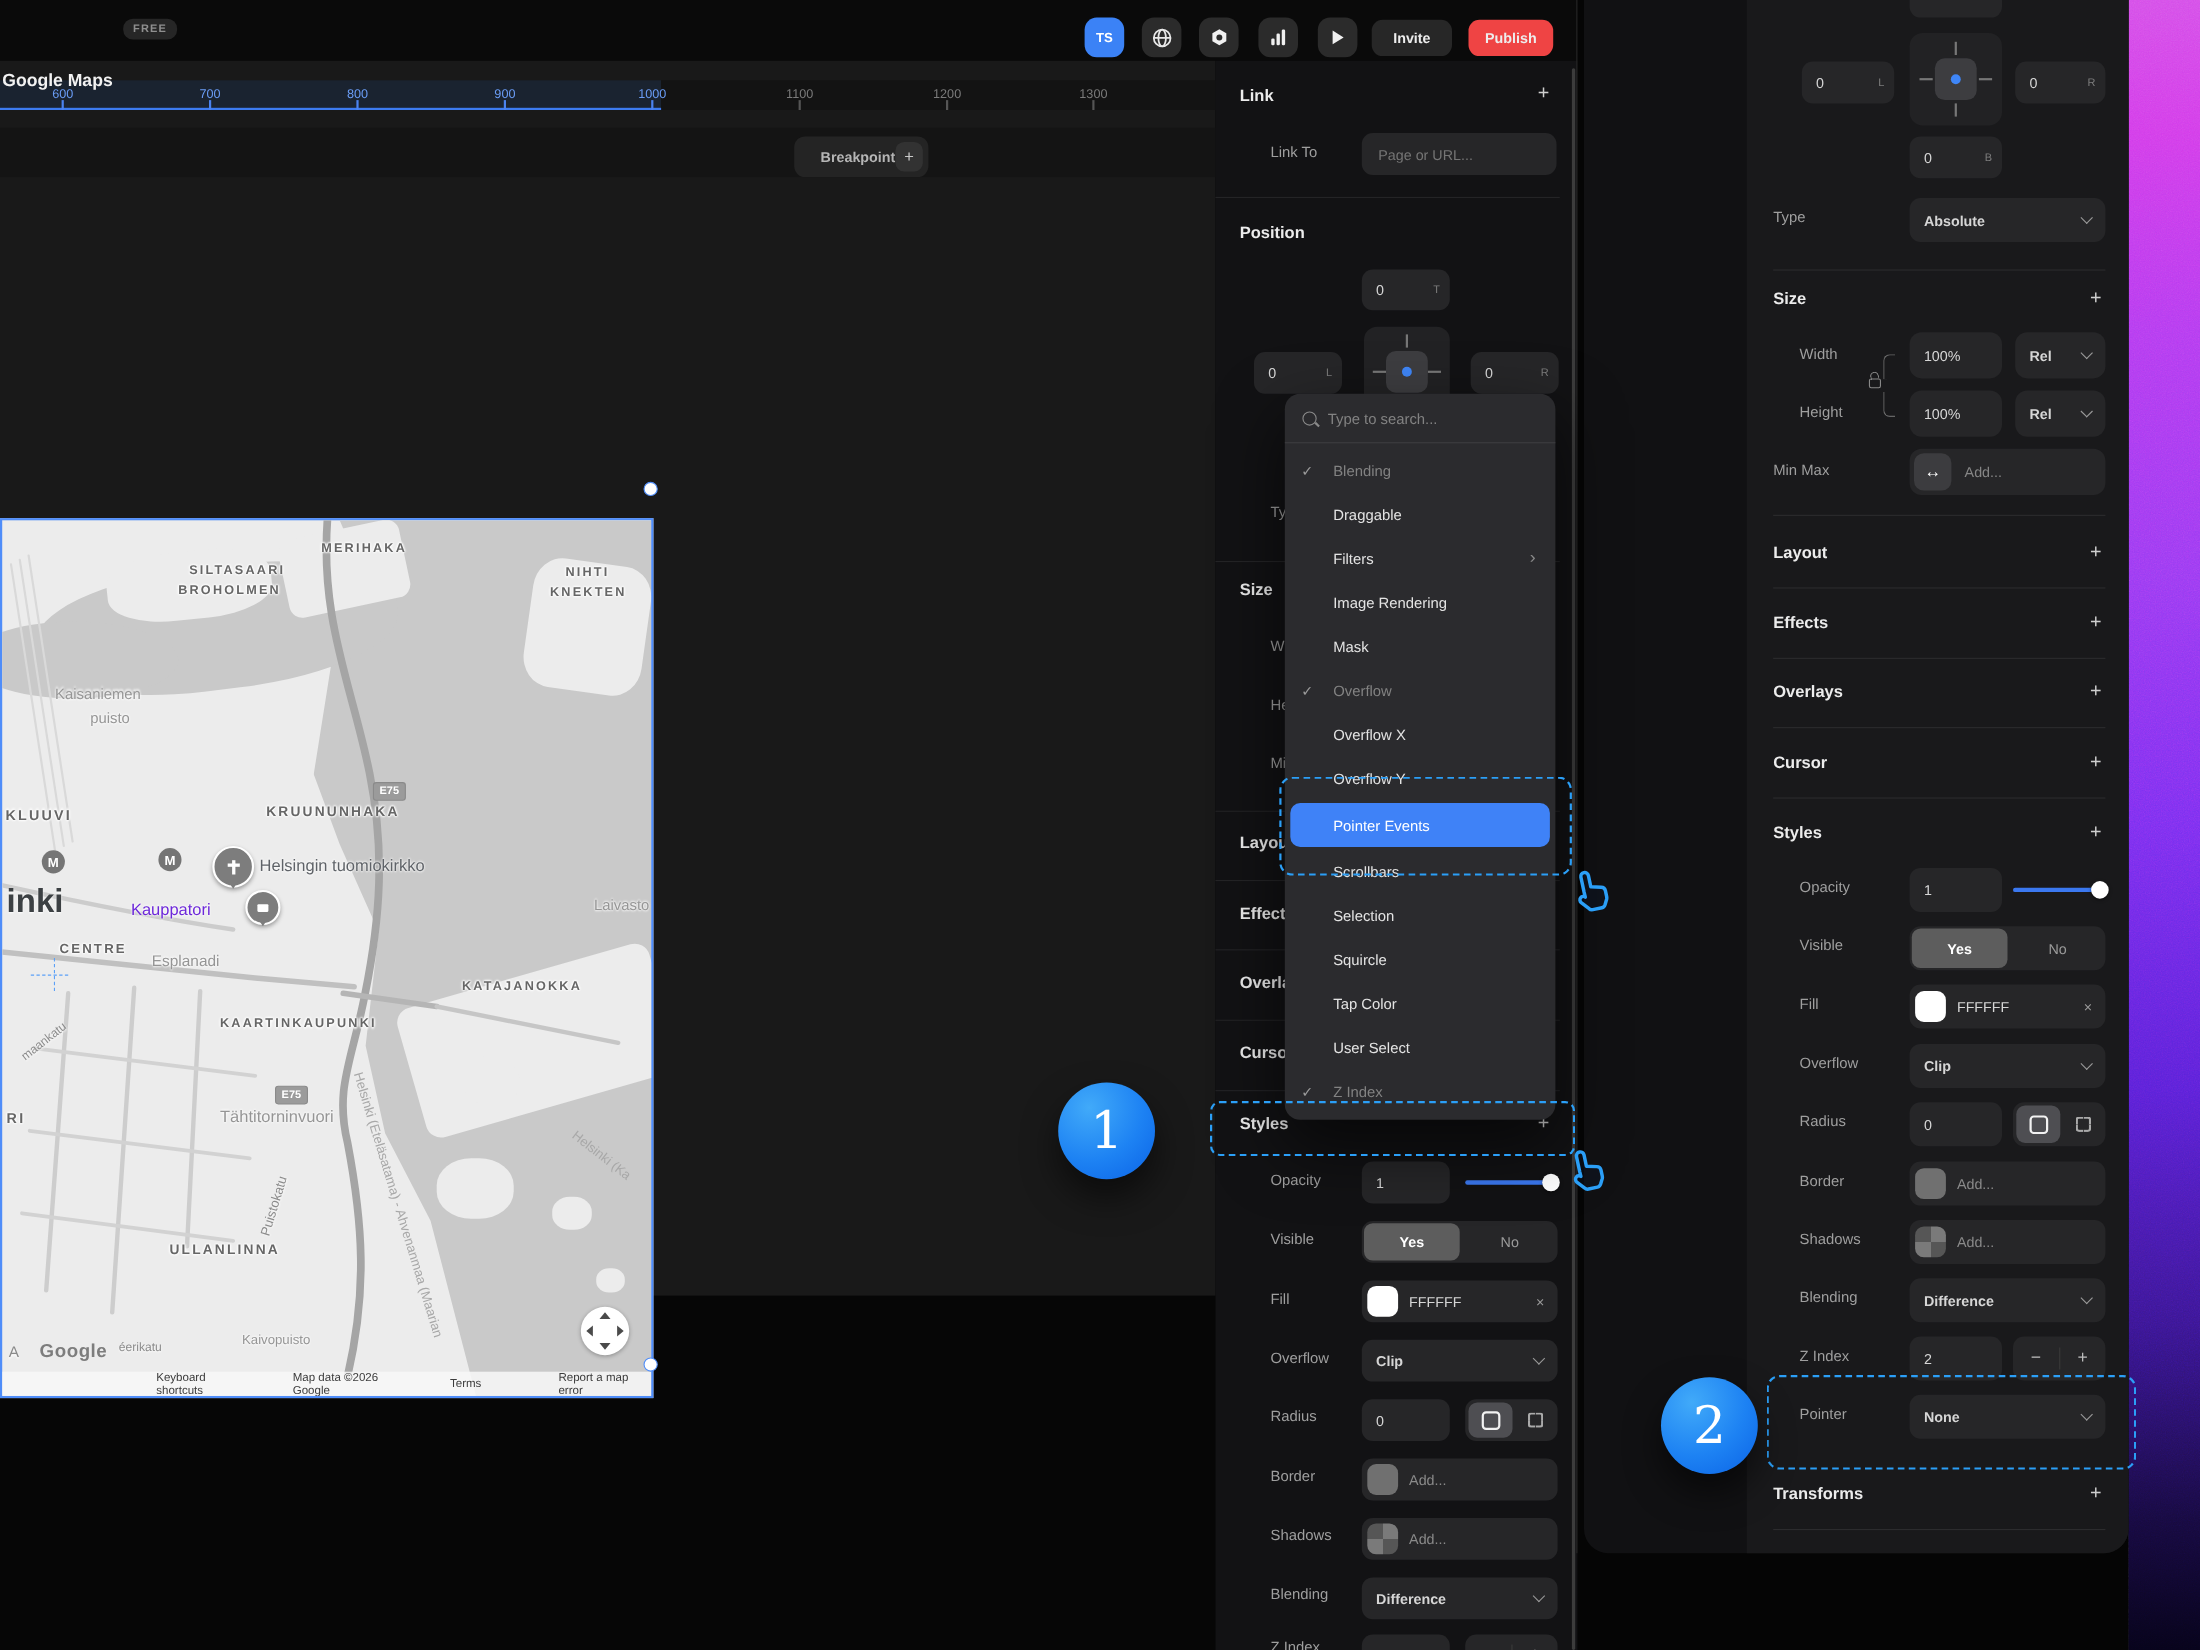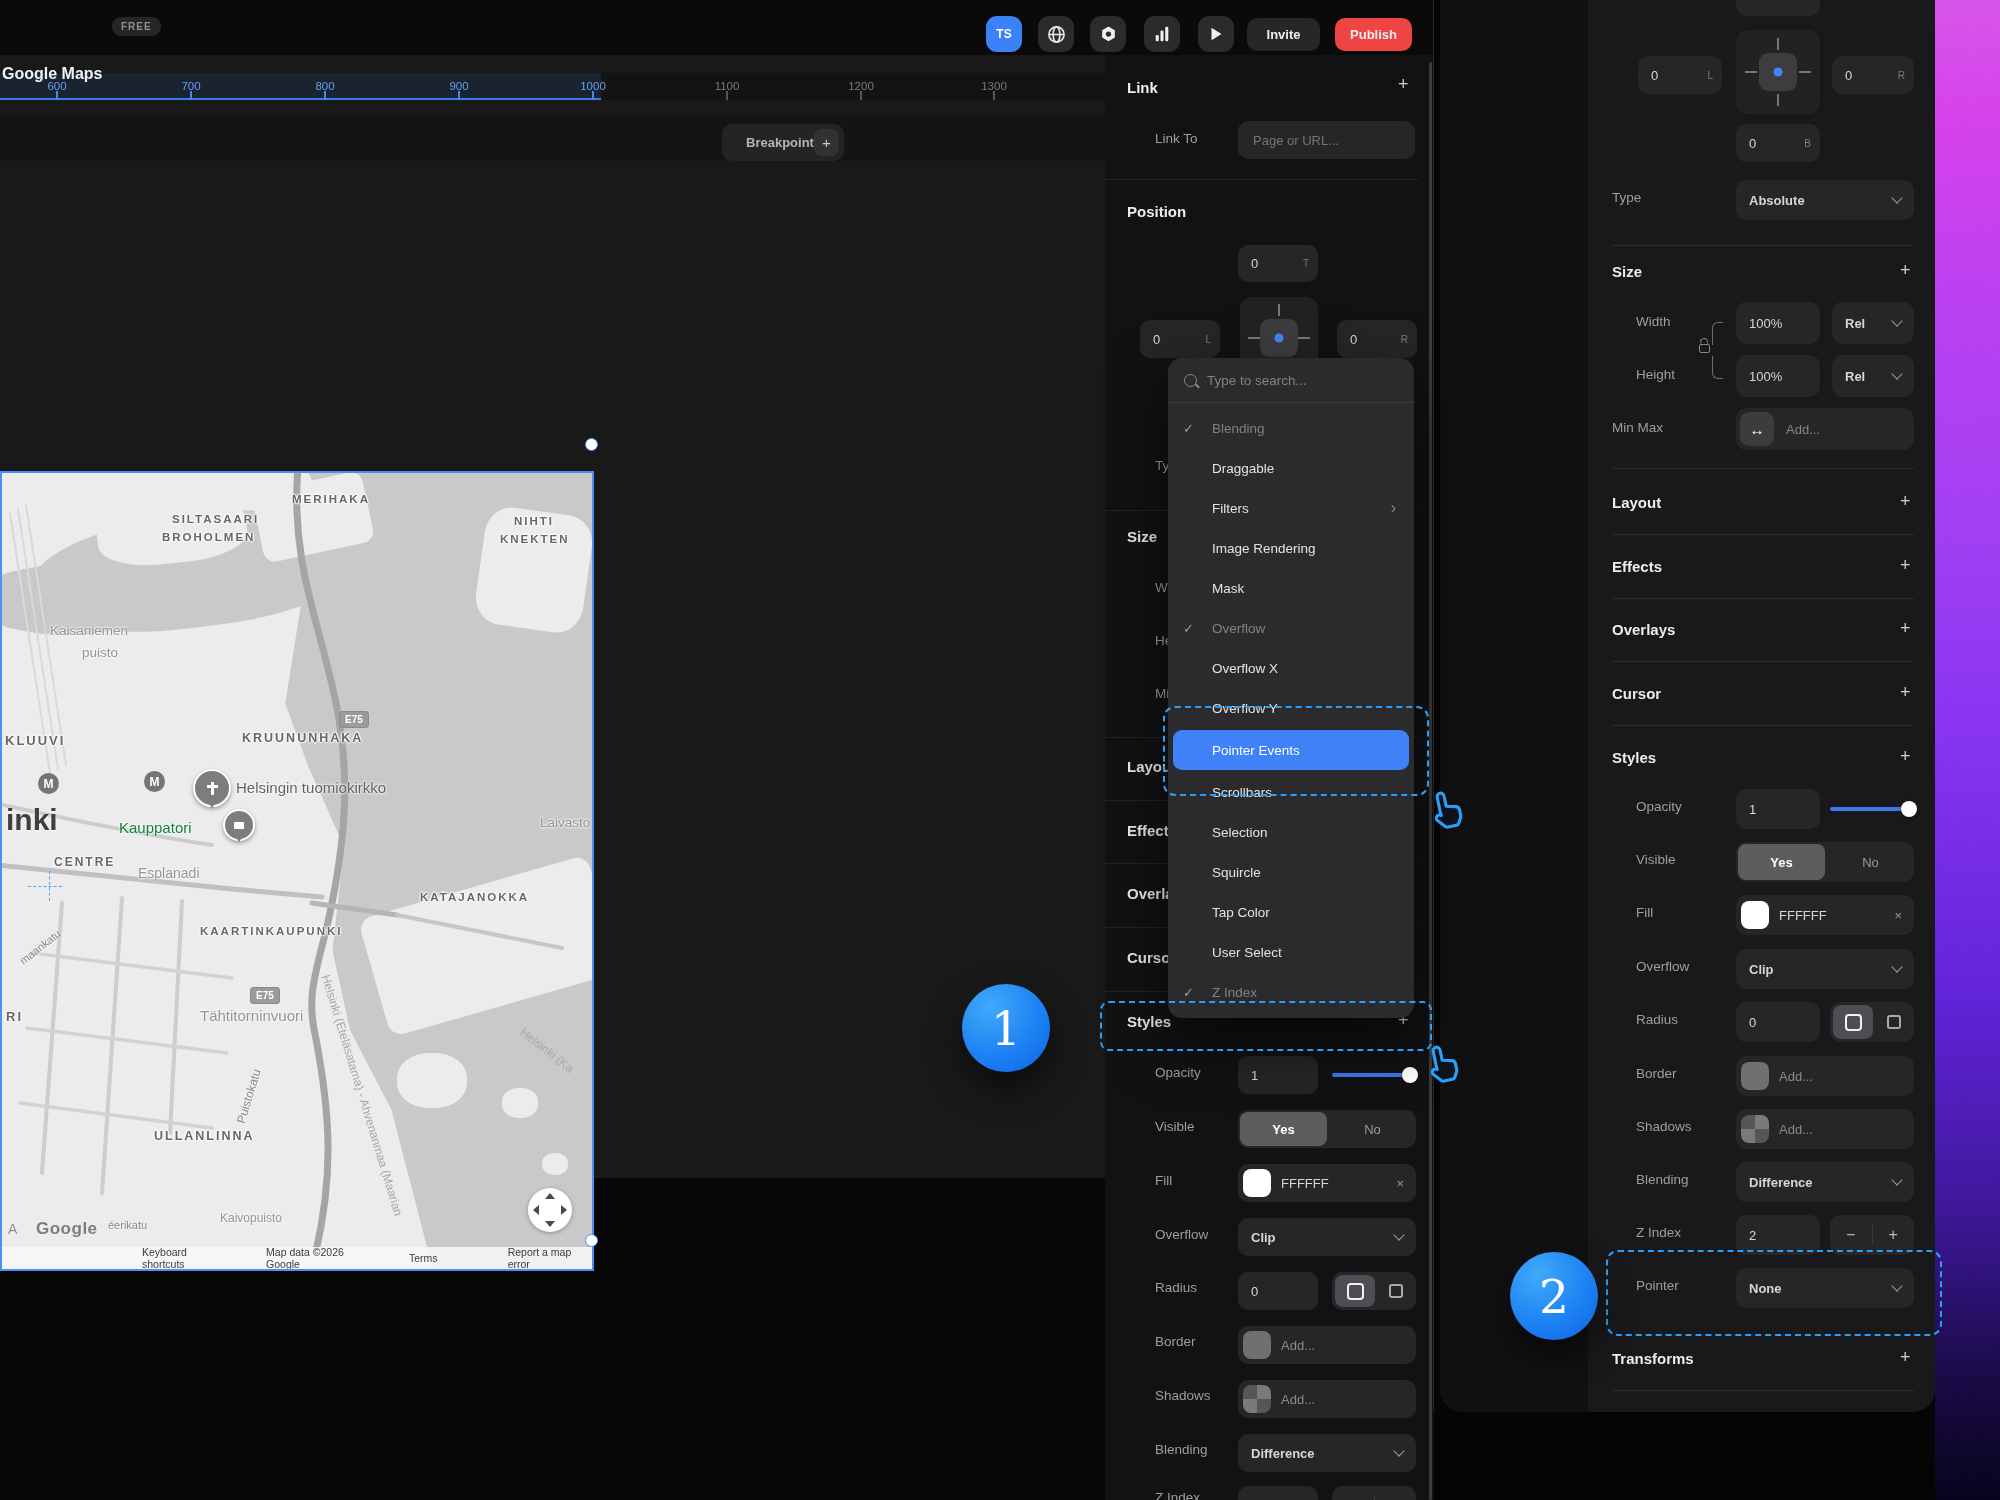--- a/index.html
+++ b/index.html
@@ -258,21 +258,21 @@
     <span class="e75" style="left:337px;top:238px;">E75</span>
     <span class="metro" style="left:36px;top:300px;">M</span>
     <span class="metro" style="left:142px;top:298px;">M</span>
     <div class="pin" style="left:191px;top:296px;">
       <span class="crossv">
           <span class="crossh"></span>
         </span>
     </div>
     <span class="pl" style="left:234px;top:306px;font-size:15px;color:#5f6368;">Helsingin tuomiokirkko</span>
     <span class="st" style="left:4px;top:330px;font-size:30px;font-weight:700;color:#3c4043;">inki</span>
-    <span class="pl" style="left:117px;top:346px;font-size:15px;color:#15803d;">Kauppatori</span>
+    <span class="pl" style="left:117px;top:346px;font-size:15px;color:#6d28d9;">Kauppatori</span>
     <div class="pin" style="left:221px;top:336px;width:28px;height:28px;">
       <span style="display:block;width:10px;height:7px;background:#fff;border-radius:1px;"></span>
     </div>
     <span class="dl" style="left:52px;top:382px;font-size:12px;">CENTRE</span>
     <span class="pl" style="left:136px;top:392px;font-size:14px;text-align:center;">Esplanadi</span>
     <span class="pl" style="left:538px;top:342px;">Laivasto</span>
     <span class="dl" style="left:418px;top:418px;">KATAJANOKKA</span>
     <span class="dl" style="left:198px;top:452px;">KAARTINKAUPUNKI</span>
     <span class="st" style="left:14px;top:468px;transform:rotate(-38deg);">maankatu</span>
     <span class="e75" style="left:248px;top:514px;">E75</span>

